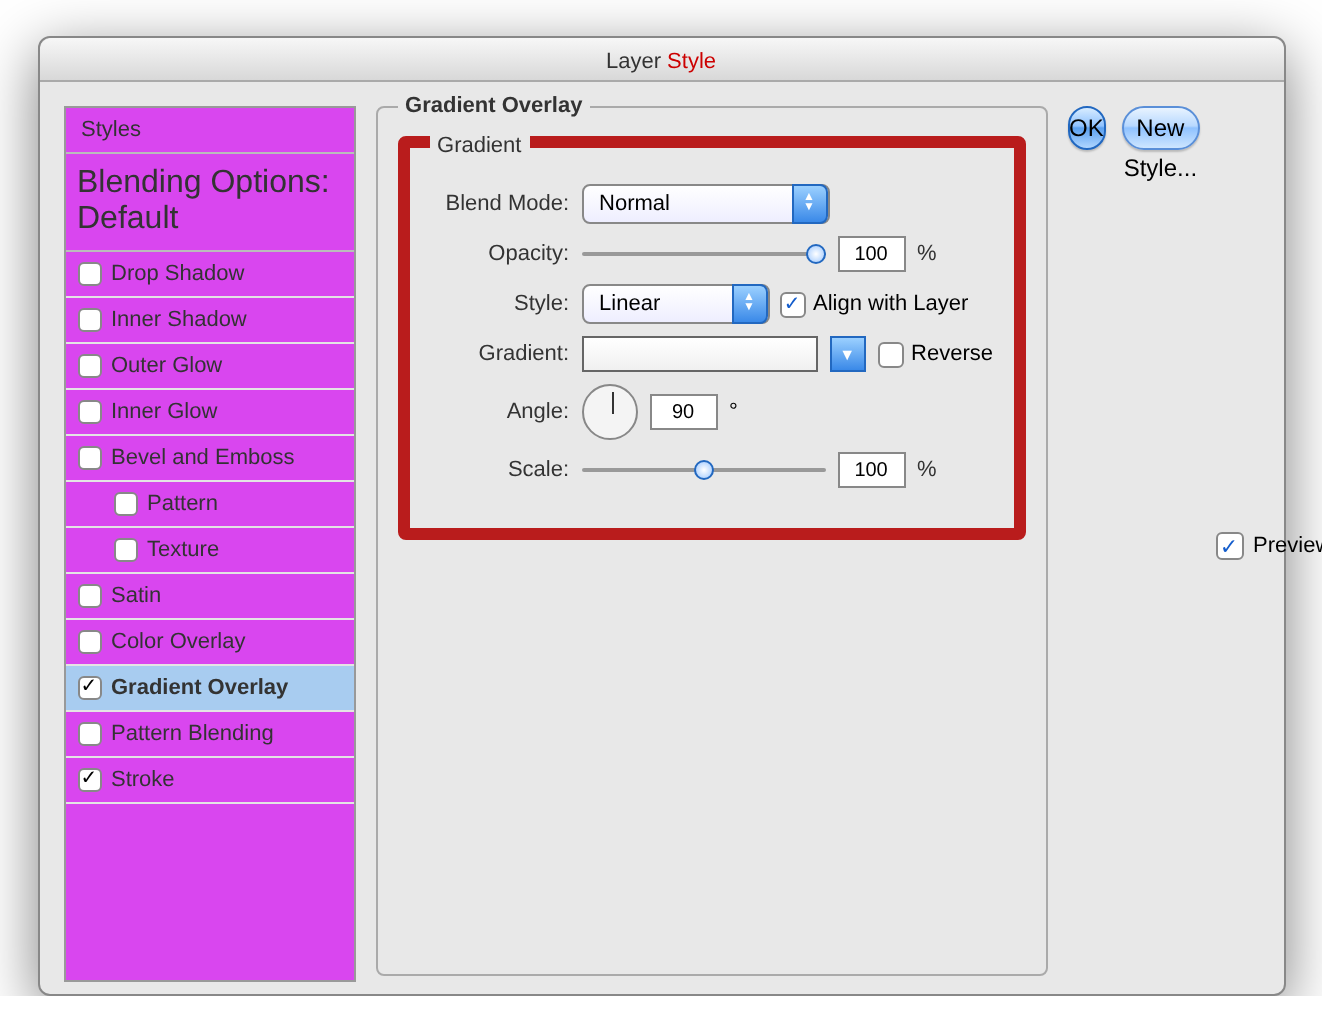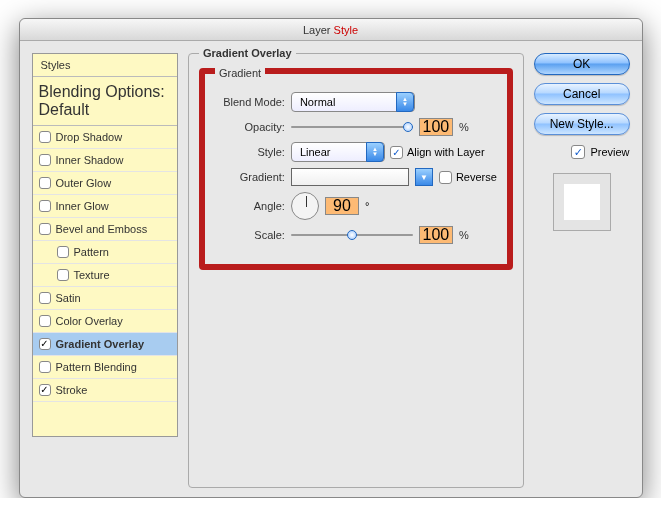--- a/index.html
+++ b/index.html
@@ -3,21 +3,21 @@
 <meta charset="utf-8">
 <style>
 * { box-sizing: border-box; margin: 0; padding: 0; font-family: "Lucida Grande", Arial, sans-serif; font-size: 11px; }
 body { background: #fff; display: flex; justify-content: center; padding-top: 18px; }
 .dialog { width: 624px; height: 480px; background: #e8e8e8; border: 1px solid #888; border-radius: 6px; box-shadow: 0 8px 30px rgba(0,0,0,0.5); position: relative; }
 .titlebar { height: 22px; border-top-left-radius: 6px; border-top-right-radius: 6px; background: linear-gradient(#f7f7f7,#d8d8d8); border-bottom: 1px solid #aaa; text-align: center; line-height: 22px; font-size: 12px; color: #333; }
 .titlebar .s2 { color: #c00; font-weight: normal; }
 .content { display: flex; padding: 12px; gap: 10px; }
 
 
-.styles-panel { width: 147px; border: 1px solid #999; background: #fef9c3; height: 384px; }
+.styles-panel { width: 147px; border: 1px solid #999; background: #d946ef; height: 438px; }
 .styles-header { padding: 5px 8px; border-bottom: 1px solid #bbb; color: #333; }
 .styles-blending { padding: 6px 6px; border-bottom: 1px solid #bbb; font-size: 16px; color: #333; }
 .style-item { display: flex; align-items: center; padding: 5px 6px; border-bottom: 1px solid #e4e4e4; gap: 5px; color: #333; cursor: default; }
 .style-item.indent { padding-left: 24px; }
 .style-item.sel { background: #a8ccf0; }
 .chk { width: 12px; height: 12px; border: 1px solid #888; border-radius: 3px; background: #fff; flex-shrink: 0; display: flex; align-items: center; justify-content: center; font-size: 10px; color: #111; line-height: 1; }
 .chk.on::before { content: "✓"; color: #000; }
 .bold { font-weight: bold; }
 
 
@@ -28,32 +28,32 @@
 .row { display: flex; align-items: center; margin: 6px 0; gap: 6px; }
 .row label { width: 70px; text-align: right; color: #333; }
 select { background: linear-gradient(#fff,#eef); border: 1px solid #888; border-radius: 4px; height: 20px; padding: 0 4px; }
 .sel-blend { width: 124px; }
 .sel-style { width: 94px; }
 .dropdown-arrows { width: 18px; height: 20px; background: linear-gradient(#9bd0ff,#3a89e8); border: 1px solid #2268c0; border-radius: 0 4px 4px 0; margin-left: -19px; display:flex; flex-direction:column; align-items:center; justify-content:center; pointer-events:none; }
 .dropdown-arrows span { font-size:6px; color:#fff; line-height:5px; }
 .slider { position: relative; width: 122px; height: 14px; }
 .slider .track { position: absolute; left:0; right:0; top:6px; height:2px; background:#999; border-radius:2px; }
 .slider .thumb { position: absolute; top:2px; width:10px; height:10px; background: radial-gradient(#fff,#9cc7ff); border:1px solid #2268c0; border-radius:50%; }
-.num { width: 34px; height: 18px; background:#fdba74; border:1px solid #888; text-align:center; font-size:16px; }
+.num { width: 34px; height: 18px; background:#ffffff; border:1px solid #888; text-align:center; font-size:10px; }
 .pct { color:#333; }
 .grad-preview { width: 118px; height: 18px; border:1px solid #666; background: linear-gradient(#ffffff,#f0f0f0); }
 .grad-arrow { width:18px; height:18px; background: linear-gradient(#9bd0ff,#3a89e8); border:1px solid #2268c0; display:flex; align-items:center; justify-content:center; color:#fff; font-size:8px; }
 .inline-chk { display:flex; align-items:center; gap:4px; }
 .inline-chk .chk2 { width:13px; height:13px; border:1px solid #888; border-radius:3px; background:#fff; display:flex; align-items:center; justify-content:center; }
 .inline-chk .chk2.on::before { content:"✓"; font-size:10px; color:#145dcc; }
 .angle-dial { width:28px; height:28px; border:1px solid #888; border-radius:50%; background:#f4f4f4; position:relative; }
 .angle-dial::after { content:""; position:absolute; left:14px; top:3px; width:1px; height:11px; background:#333; }
 
 
-.right-panel { width: 96px; display:flex; flex-direction:column; gap:8px; }
+.right-panel { width: 96px; display:flex; flex-direction:row; gap:8px; }
 .aqua-btn { height:22px; border-radius:11px; border:1px solid #5a8fd8; background: linear-gradient(#e8f3ff 0%, #b7d8ff 45%, #8fc2ff 50%, #cee6ff 100%); color:#000; text-align:center; line-height:20px; font-size:12px; cursor:default; box-shadow: 0 1px 1px rgba(0,0,0,0.2); }
 .aqua-btn.default { border-color:#2268c0; background: linear-gradient(#d8ecff 0%, #8fc2ff 45%, #5aa0f0 50%, #b0d6ff 100%); font-weight:normal; }
 .prev-row { display:flex; align-items:center; gap:5px; justify-content:flex-end; margin-top:2px; }
 .prev-row .chk2 { width:14px; height:14px; border:1px solid #888; border-radius:3px; background:#fff; display:flex; align-items:center; justify-content:center; }
 .prev-row .chk2.on::before { content:"✓"; font-size:11px; color:#145dcc; }
 .preview-swatch { width:58px; height:58px; border:1px solid #aaa; background:#e4e4e4; display:flex; align-items:center; justify-content:center; margin: 6px auto 0 auto; }
 .preview-swatch .inner { width:36px; height:36px; background:#fff; }
 </style>
 </head>
 <body>
@@ -187,21 +187,20 @@
               <div class="thumb" style="left:56px"></div>
           </div>
           <input class="num" value="100" style="">
           <span class="pct">%</span>
         </div>
       </div>
     </div>
 
     <div class="right-panel">
       <div class="aqua-btn default">OK</div>
-      <div class="aqua-btn">Cancel</div>
       <div class="aqua-btn">New Style...</div>
       <div class="prev-row">
         <span class="chk2 on"></span>
         <span>Preview</span>
       </div>
       <div class="preview-swatch">
         <div class="inner"></div>
       </div>
     </div>
 

